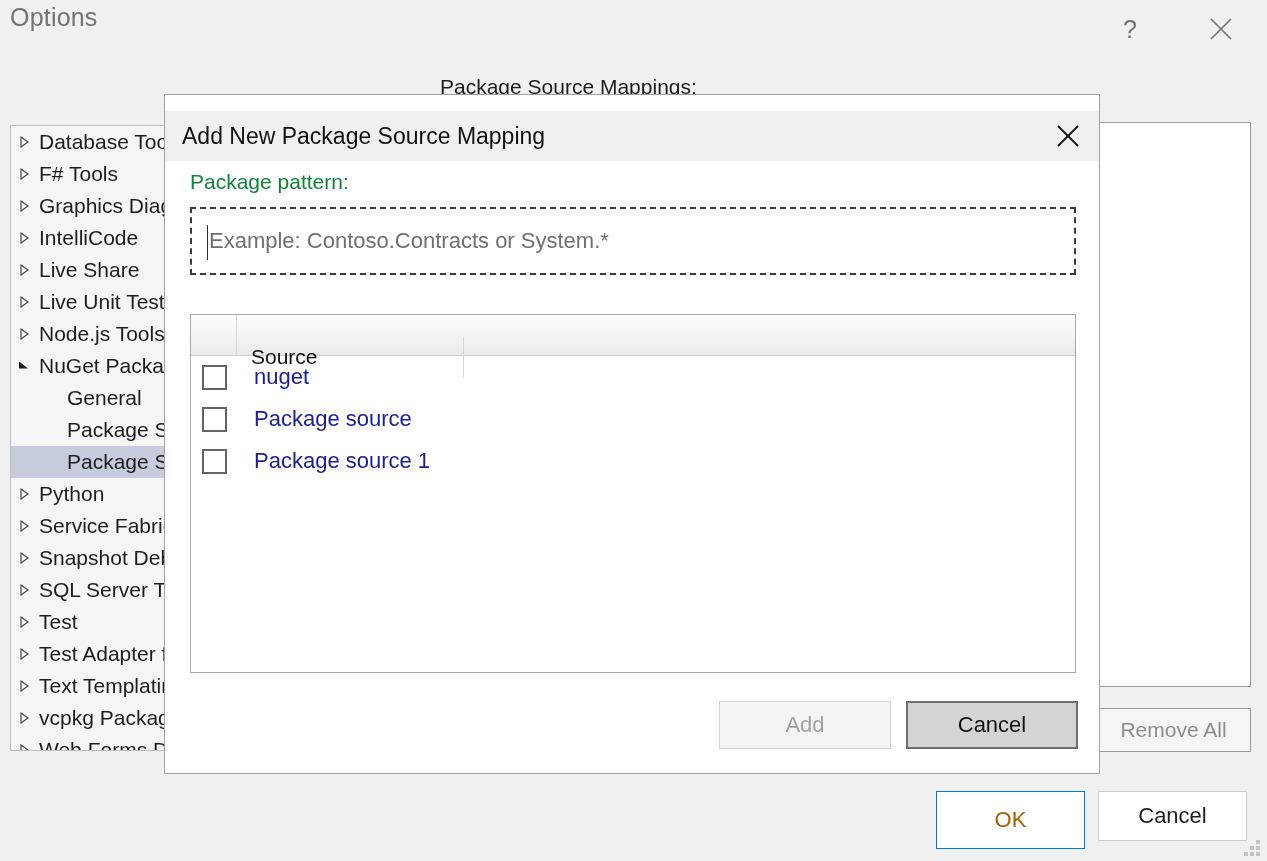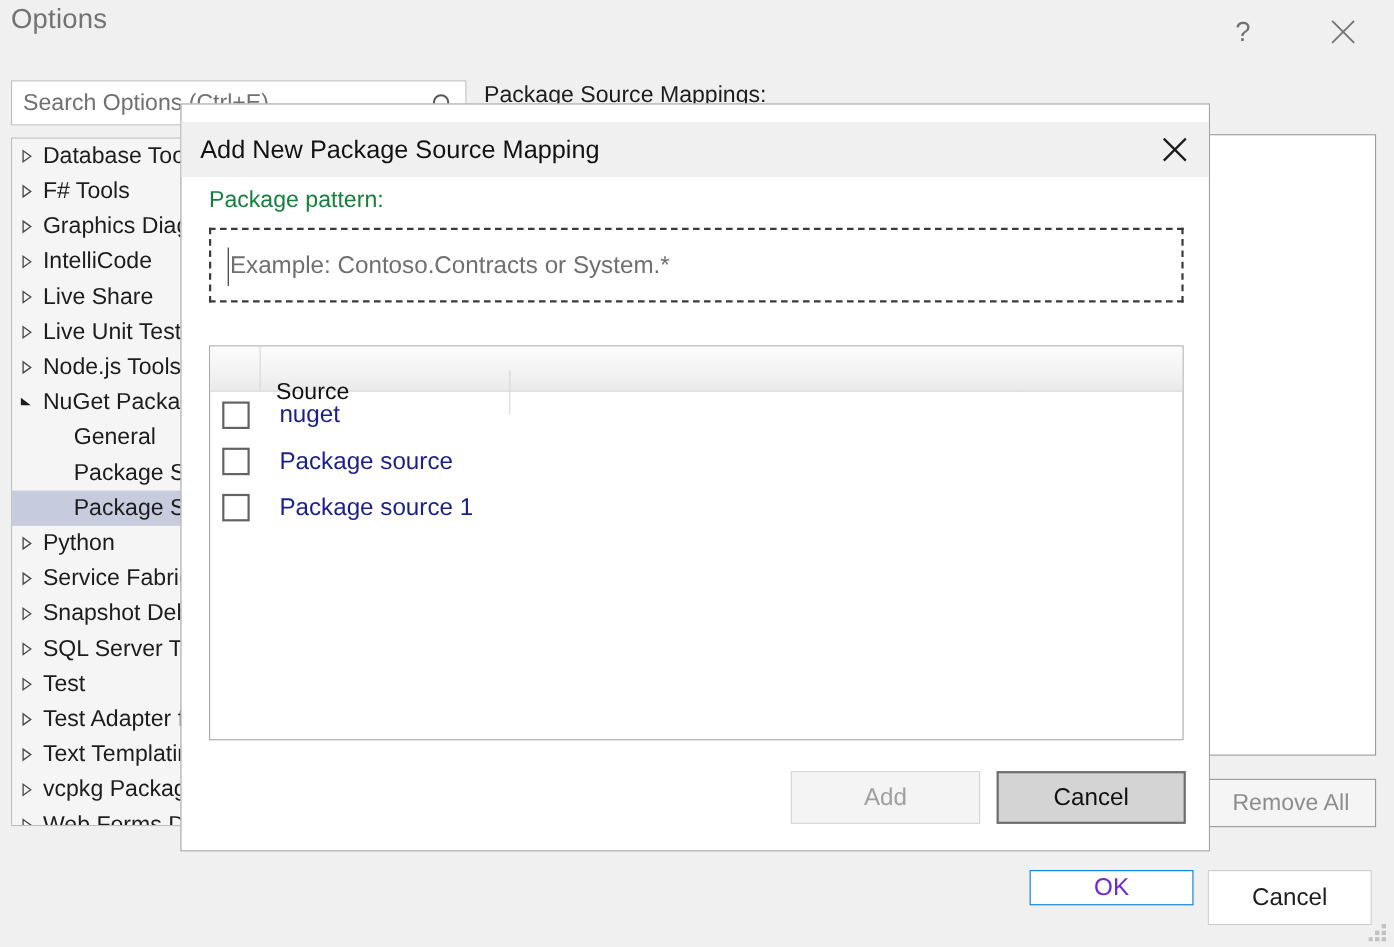--- a/index.html
+++ b/index.html
@@ -78,24 +78,24 @@
   }
   #remove-all-btn {
     position: absolute; left: 1096px; top: 708px; width: 155px; height: 44px;
     background: #f5f5f5; border: 1px solid #9a9a9a;
     display: flex; align-items: center; justify-content: center;
     font-size: 21px; color: #8d8d8d; white-space: nowrap;
   }
 
   
   #ok-btn {
-    position: absolute; left: 936px; top: 791px; width: 149px; height: 32px;
+    position: absolute; left: 936px; top: 791px; width: 149px; height: 58px;
     background: #ffffff; border: 1px solid #0078d4;
     display: flex; align-items: center; justify-content: center;
-    font-size: 22px; color: #6d28d9;
+    font-size: 22px; color: #a16207;
   }
   #footer-cancel-btn {
     position: absolute; left: 1098px; top: 791px; width: 149px; height: 50px;
     background: #ffffff; border: 1px solid #cccccc;
     display: flex; align-items: center; justify-content: center;
     font-size: 22px; color: #1d1d1d;
   }
   #resize-grip {
     position: absolute; left: 1244px; top: 838px; width: 18px; height: 18px;
   }
@@ -191,29 +191,20 @@
     </div>
 
     <div id="close-btn">
       <svg class="xglyph" width="26" height="26" viewBox="0 0 26 26">
         <line x1="3" y1="3" x2="23" y2="23" stroke="#717171" stroke-width="1.6"></line>
         <line x1="23" y1="3" x2="3" y2="23" stroke="#717171" stroke-width="1.6"></line>
       </svg>
     </div>
   </div>
 
-  <div id="search-box">
-    <span id="search-placeholder">Search Options (Ctrl+E)</span>
-    <span id="search-icon-wrap">
-      <svg width="24" height="24" viewBox="0 0 24 24">
-        <circle cx="10" cy="10" r="6.5" fill="none" stroke="#555" stroke-width="1.8"></circle>
-        <line x1="15" y1="15" x2="21" y2="21" stroke="#555" stroke-width="1.8"></line>
-      </svg>
-    </span>
-  </div>
 
   <div id="tree-panel">
     <div id="tree-items">
         <div class="tree-item">
           <span class="tw">
             <svg width="14" height="14" viewBox="0 0 14 14">
               <polygon points="4,2 11,7 4,12" fill="none" stroke="#4a4a4a" stroke-width="1.2"></polygon>
             </svg>
           </span>
           <span class="tree-label">Database Tools</span>

